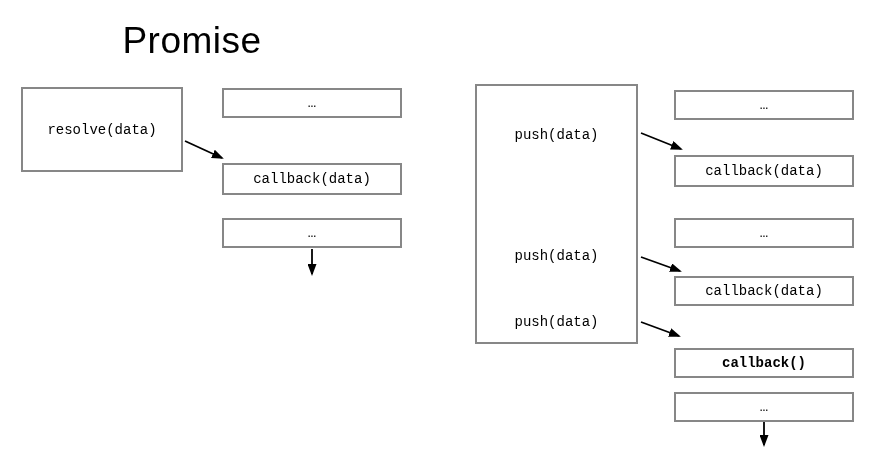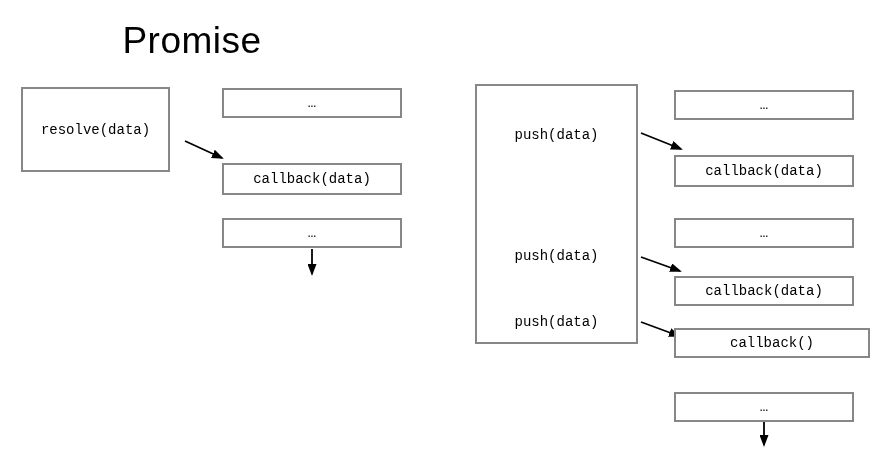--- a/index.html
+++ b/index.html
@@ -43,35 +43,35 @@
     white-space: nowrap;
   }
   .producer-label {
     position: absolute;
     left: 50%;
     transform: translate(-50%, -50%);
     text-align: right;
   }
   
   .p-title   { left: 192px; top: 22px; }
-  .p-producer{ left: 21px;  top: 87px;  width: 149px; height: 85px; }
+  .p-producer{ left: 21px;  top: 87px;  width: 162px; height: 85px; }
   .p-q0      { left: 222px; top: 88px;  width: 180px; height: 30px; }
   .p-q1      { left: 222px; top: 163px; width: 180px; height: 32px; }
   .p-q2      { left: 222px; top: 218px; width: 180px; height: 30px; }
   
   .s-title   { left: 677px; top: 22px; }
   .s-producer{ left: 475px; top: 84px;  width: 163px; height: 260px; }
   .s-l0 { top: 49px; }
   .s-l1 { top: 170px; }
   .s-l2 { top: 236px; }
   .s-q0      { left: 674px; top: 90px;  width: 180px; height: 30px; }
   .s-q1      { left: 674px; top: 155px; width: 180px; height: 32px; }
   .s-q2      { left: 674px; top: 218px; width: 180px; height: 30px; }
   .s-q3      { left: 674px; top: 276px; width: 180px; height: 30px; }
-  .s-q4      { left: 674px; top: 328px; width: 196px; height: 30px; }
+  .s-q4      { left: 674px; top: 348px; width: 180px; height: 30px; font-weight: bold; }
   .s-q5      { left: 674px; top: 392px; width: 180px; height: 30px; }
   line { stroke: #000000; stroke-width: 1.8; }
 </style>
 </head>
 <body>
 
 <div class="canvas">
 
   <svg class="arrow-layer" width="874" height="466" viewBox="0 0 874 466" xmlns="http://www.w3.org/2000/svg">
     <defs>

